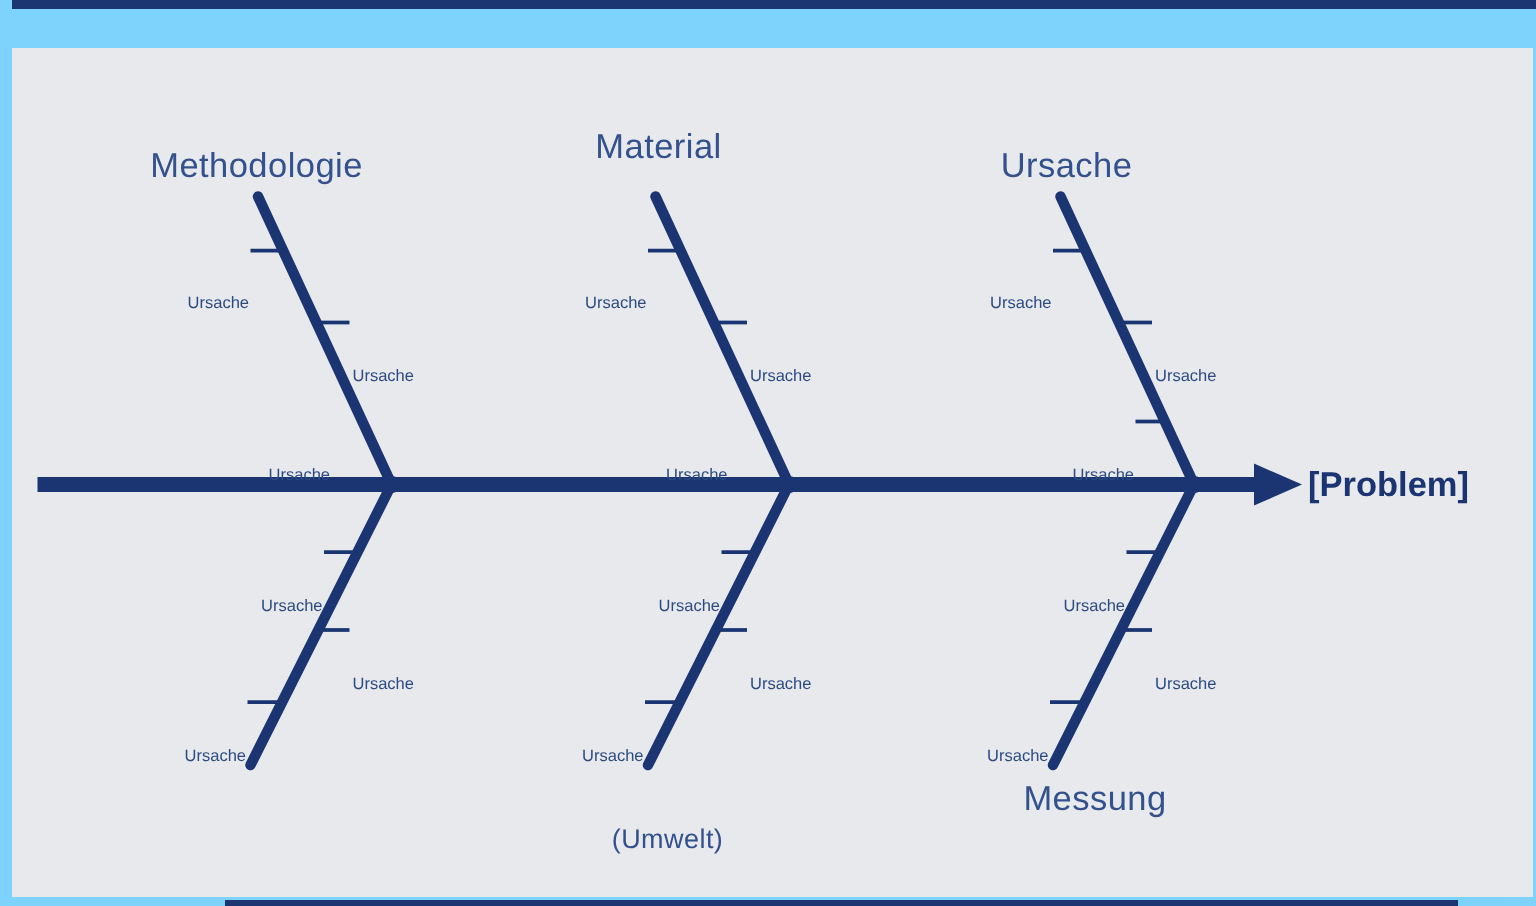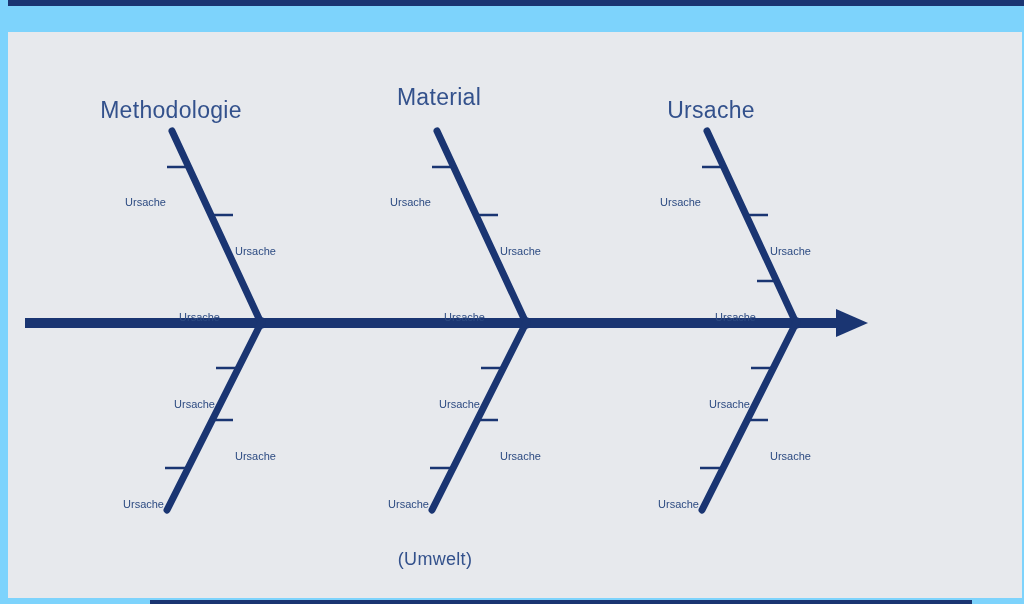--- a/index.html
+++ b/index.html
@@ -76,21 +76,22 @@
       <line x1="797" y1="321" x2="702" y2="510" stroke-width="7" stroke-linecap="round"></line>
       <line x1="751" y1="368" x2="775" y2="368" stroke-width="2.5"></line>
       <line x1="747" y1="420" x2="768" y2="420" stroke-width="2.5"></line>
       <line x1="700" y1="468" x2="724" y2="468" stroke-width="2.5"></line>
     </g>
   </svg>
 
   <div class="cat" style="left:171px;top:97px">Methodologie</div>
   <div class="cat" style="left:439px;top:84px">Material</div>
   <div class="cat" style="left:711px;top:97px">Ursache</div>
-  <div class="cat sub" style="left:435px;top:549px">(Umwelt)</div>
+  <div class="cat sub" style="left:445px;top:549px">(Umwelt)</div>
+  <div class="cat" style="left:730px;top:519px">Messung</div>
 
   <div class="cause r" style="left:166px;top:166px">Ursache</div>
   <div class="cause l" style="left:235px;top:215px">Ursache</div>
   <div class="cause r" style="left:220px;top:281px">Ursache</div>
 
   <div class="cause r" style="left:431px;top:166px">Ursache</div>
   <div class="cause l" style="left:500px;top:215px">Ursache</div>
   <div class="cause r" style="left:485px;top:281px">Ursache</div>
 
   <div class="cause r" style="left:701px;top:166px">Ursache</div>
@@ -102,15 +103,16 @@
   <div class="cause r" style="left:164px;top:468px">Ursache</div>
 
   <div class="cause r" style="left:480px;top:368px">Ursache</div>
   <div class="cause l" style="left:500px;top:420px">Ursache</div>
   <div class="cause r" style="left:429px;top:468px">Ursache</div>
 
   <div class="cause r" style="left:750px;top:368px">Ursache</div>
   <div class="cause l" style="left:770px;top:420px">Ursache</div>
   <div class="cause r" style="left:699px;top:468px">Ursache</div>
 
+  <div class="problem">[Problem]</div>
 
   <div class="bottom-bar"></div>
 </div>
 
 </body></html>

